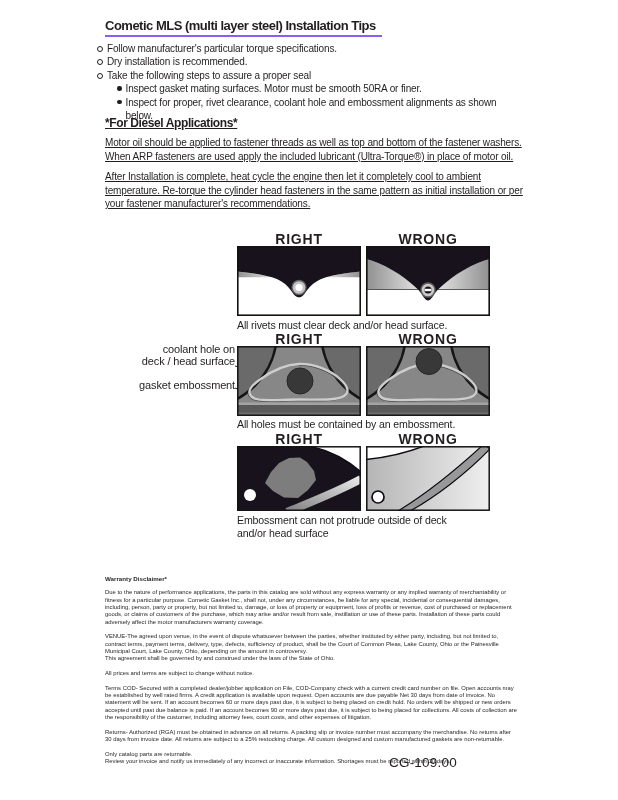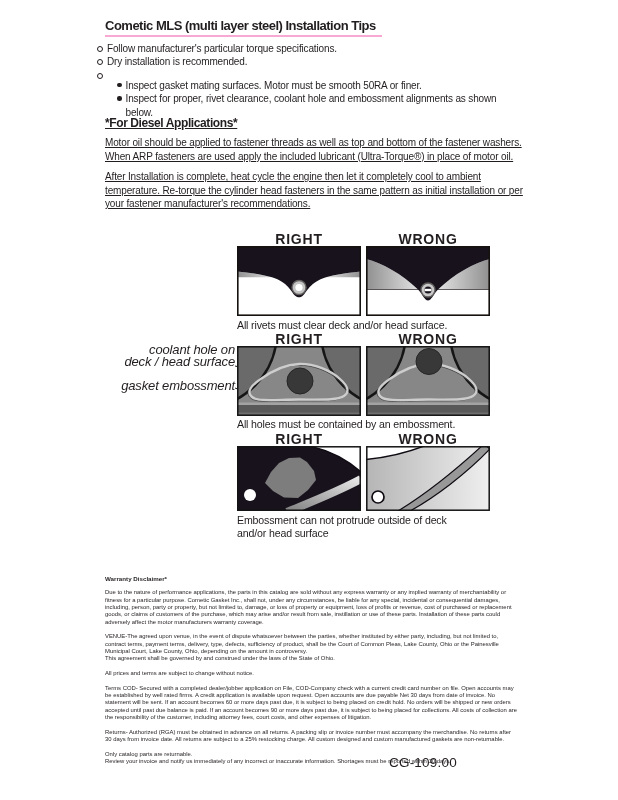--- a/index.html
+++ b/index.html
@@ -3,21 +3,21 @@
 <meta charset="utf-8">
 <style>
   html,body{margin:0;padding:0;background:#ffffff;}
   .page{
     position:relative;width:618px;height:800px;background:#ffffff;overflow:hidden;
     font-family:"Liberation Sans","DejaVu Sans",sans-serif;color:#221e1f;
   }
   .title{
     position:absolute;left:105px;top:18px;margin:0;
     font-size:13px;font-weight:bold;letter-spacing:-0.5px;
-    border-bottom:2px solid #f9a8d4;padding:0 6px 2px 0;white-space:nowrap;
+    border-bottom:2px solid #8b5cf6;padding:0 6px 2px 0;white-space:nowrap;
   }
   .bullets{position:absolute;left:97px;top:42px;width:424px;font-size:10px;letter-spacing:-0.15px;line-height:13.4px;}
   .b-row{display:flex;}
   .b-marker{width:4px;height:4px;border:1px solid #221e1f;border-radius:50%;margin:4px 4px 0 0;flex:none;}
   .sb-row{display:flex;margin-left:20px;}
   .sb-marker{width:4.5px;height:4.5px;background:#221e1f;border-radius:50%;margin:4px 4px 0 0;flex:none;}
 
   .diesel{position:absolute;left:105px;top:117px;width:424px;font-size:10px;letter-spacing:-0.15px;line-height:13.4px;text-decoration:underline;}
   .diesel h2{font-size:12px;letter-spacing:-0.4px;margin:0 0 6px 0;}
   .diesel p{margin:0 0 7px 0;}
@@ -26,21 +26,21 @@
   .dlabels{position:absolute;left:237px;width:253px;display:flex;gap:5px;font-size:14px;font-weight:bold;letter-spacing:0.8px;}
   .dlabels span{width:124px;text-align:center;}
   .dpanels{position:absolute;left:237px;display:flex;gap:5px;}
   .dpanels svg{display:block;}
   .dcaption{position:absolute;left:237px;font-size:10.6px;letter-spacing:-0.15px;line-height:12.6px;}
   .r1l{top:231px;} .r1p{top:246px;} .c1{top:319px;}
   .r2l{top:331px;} .r2p{top:346px;} .c2{top:418px;text-align:center;}
   .r3l{top:431px;} .r3p{top:446px;} .c3{top:514px;width:228px;}
 
   .callouts{position:absolute;left:105px;top:344px;width:130px;text-align:right;
-    font-size:13px;line-height:11.6px;letter-spacing:-0.15px;font-style:italic;}
+    font-size:11px;line-height:11.6px;letter-spacing:-0.15px;}
   .callout-2{margin-top:13px;}
   .callout-lines{position:absolute;left:105px;top:340px;pointer-events:none;}
 
   .disclaimer{position:absolute;left:105px;top:575px;width:413px;font-size:5.9px;line-height:7.35px;color:#2a2627;}
   .disclaimer h3{font-size:6.2px;margin:0 0 7px 0;}
   .disclaimer p{margin:0 0 7.3px 0;}
   .disclaimer p.tight{margin-bottom:0;}
 
   .pagenum{position:absolute;left:389px;top:755px;font-size:13.5px;letter-spacing:0.2px;}
 </style>
@@ -55,20 +55,21 @@
     <div class="b-row">
       <span class="b-marker"></span>
       <span>Follow manufacturer's particular torque specifications.</span>
     </div>
     <div class="b-row">
       <span class="b-marker"></span>
       <span>Dry installation is recommended.</span>
     </div>
     <div class="b-row">
       <span class="b-marker"></span>
+      <span>Take the following steps to assure a proper seal</span>
     </div>
     <div class="sb-row">
       <span class="sb-marker"></span>
       <span>Inspect gasket mating surfaces.  Motor must be smooth 50RA or finer.</span>
     </div>
     <div class="sb-row">
       <span class="sb-marker"></span>
       <span>Inspect for proper, rivet clearance, coolant hole and embossment alignments as shown below.</span>
     </div>
   </div>

